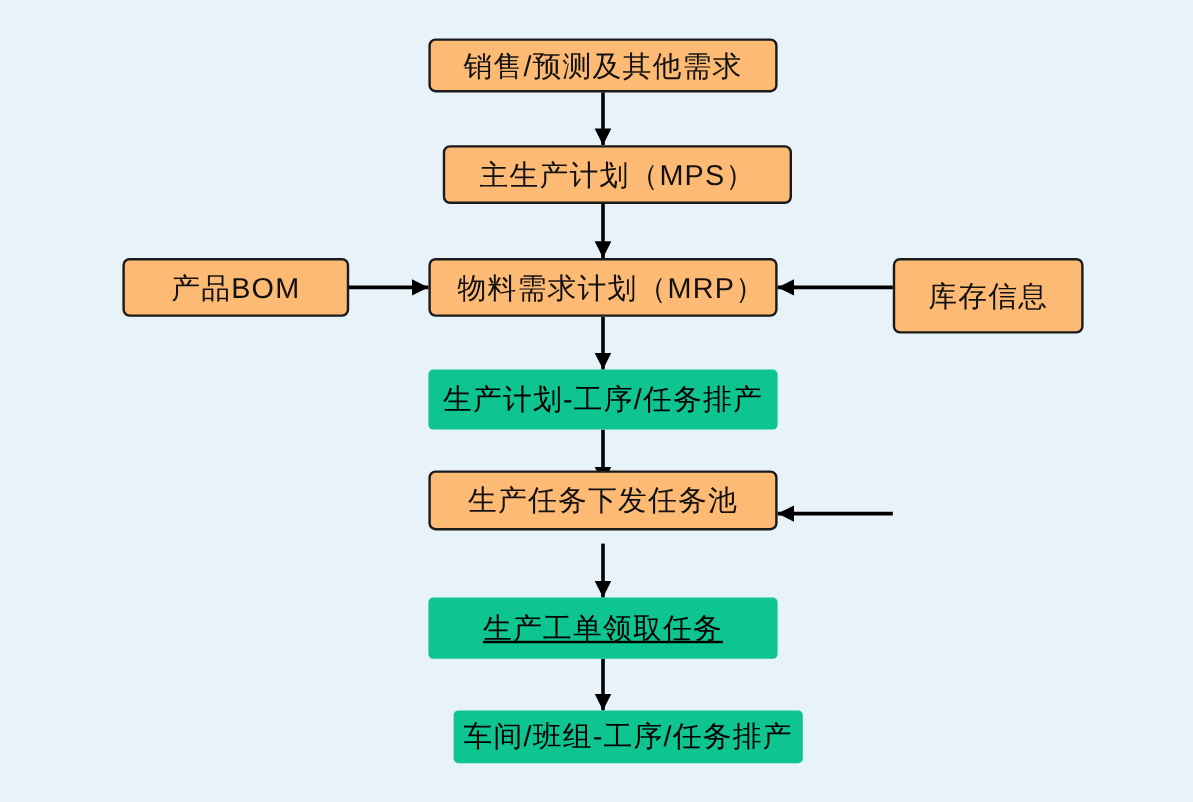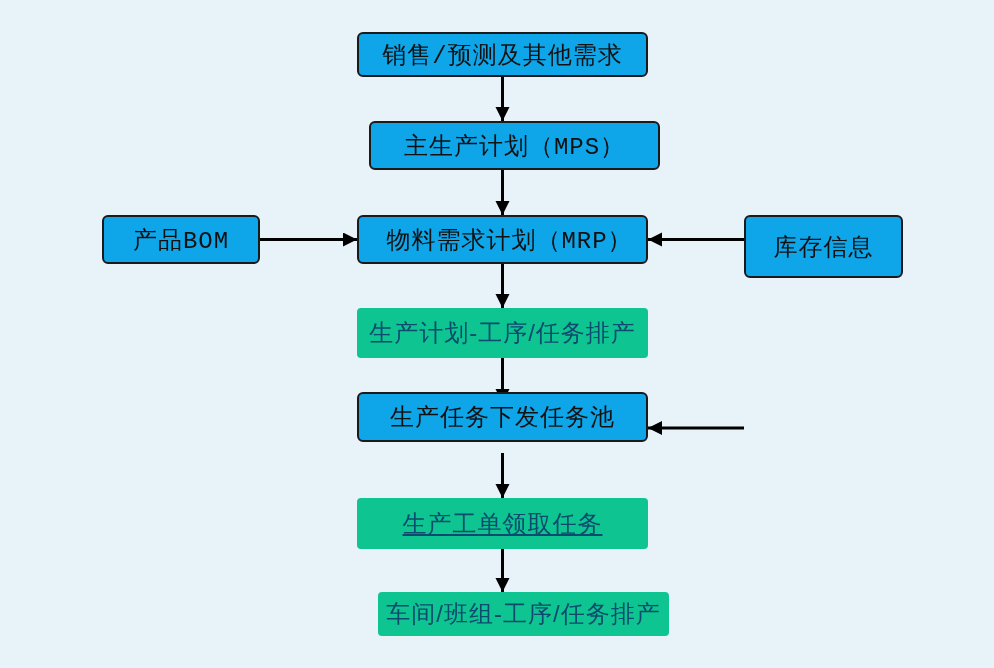--- a/index.html
+++ b/index.html
@@ -30,42 +30,41 @@
     z-index: 2;
     display: flex;
     align-items: center;
     justify-content: center;
     font-size: 24px;
     letter-spacing: 1px;
     white-space: nowrap;
     box-sizing: border-box;
   }
   .node.outline {
-    background: #0ea5e9;
+    background: #fdba74;
     border: 2px solid #1a1a1a;
     border-radius: 6px;
     color: #111111;
-    font-family: Liberation Mono, monospace;
   }
   .node.green {
     background: #0ec592;
     border: none;
     border-radius: 4px;
-    color: #0c4a6e;
+    color: #000000;
   }
   
   #n-sales     { left: 357px; top:  32px; width: 291px; height: 45px; }
   #n-mps       { left: 357px; top: 121px; width: 291px; height: 49px; margin-left: 12px; }
   #n-mrp       { left: 357px; top: 215px; width: 291px; height: 49px; padding-left: 14px; }
   #n-plan      { left: 357px; top: 308px; width: 291px; height: 50px; }
   #n-pool      { left: 357px; top: 392px; width: 291px; height: 50px; }
   #n-workorder { left: 357px; top: 498px; width: 291px; height: 51px; text-decoration: underline; }
   #n-workshop  { left: 378px; top: 592px; width: 291px; height: 44px; }
   
-  #n-bom       { left: 102px; top: 215px; width: 158px; height: 49px; }
+  #n-bom       { left: 102px; top: 215px; width: 189px; height: 49px; }
   #n-inventory { left: 744px; top: 215px; width: 159px; height: 63px; }
   #n-assistant { left: 744px; top: 403px; width: 159px; height: 50px; }
 </style>
 </head>
 <body>
 
 <div id="canvas">
 
   <svg id="edges" viewBox="0 0 994 668" xmlns="http://www.w3.org/2000/svg">
     <defs>

